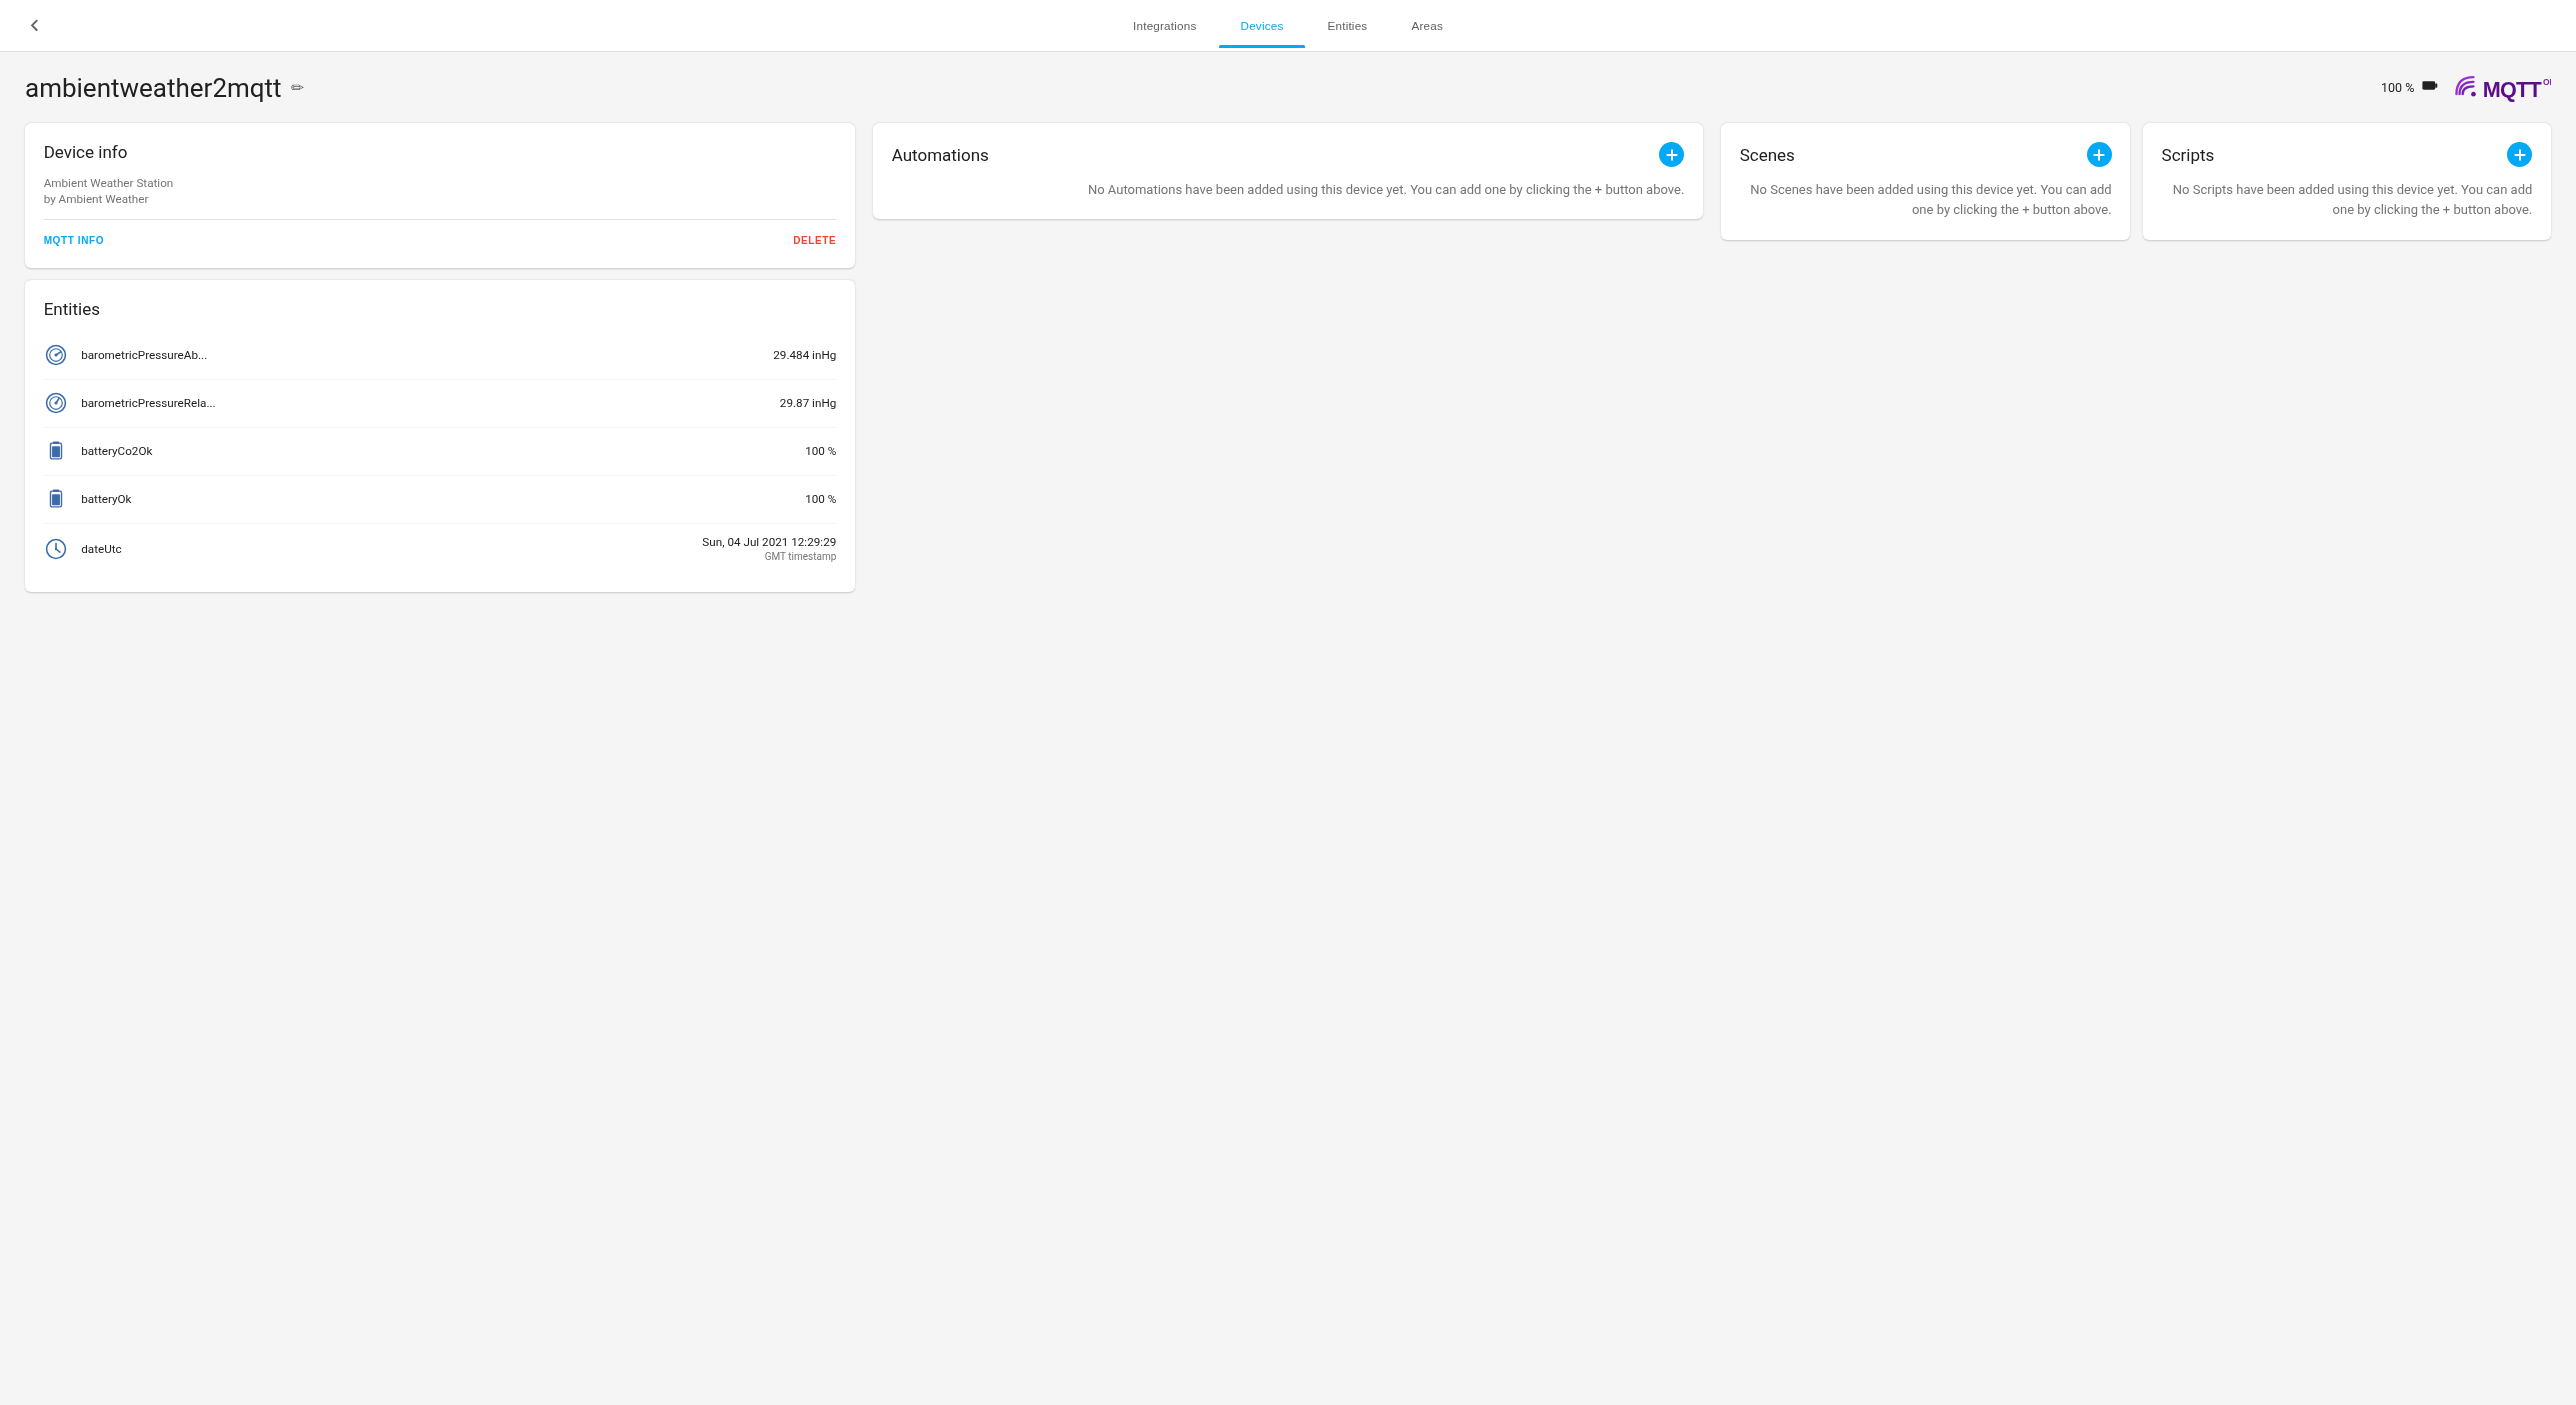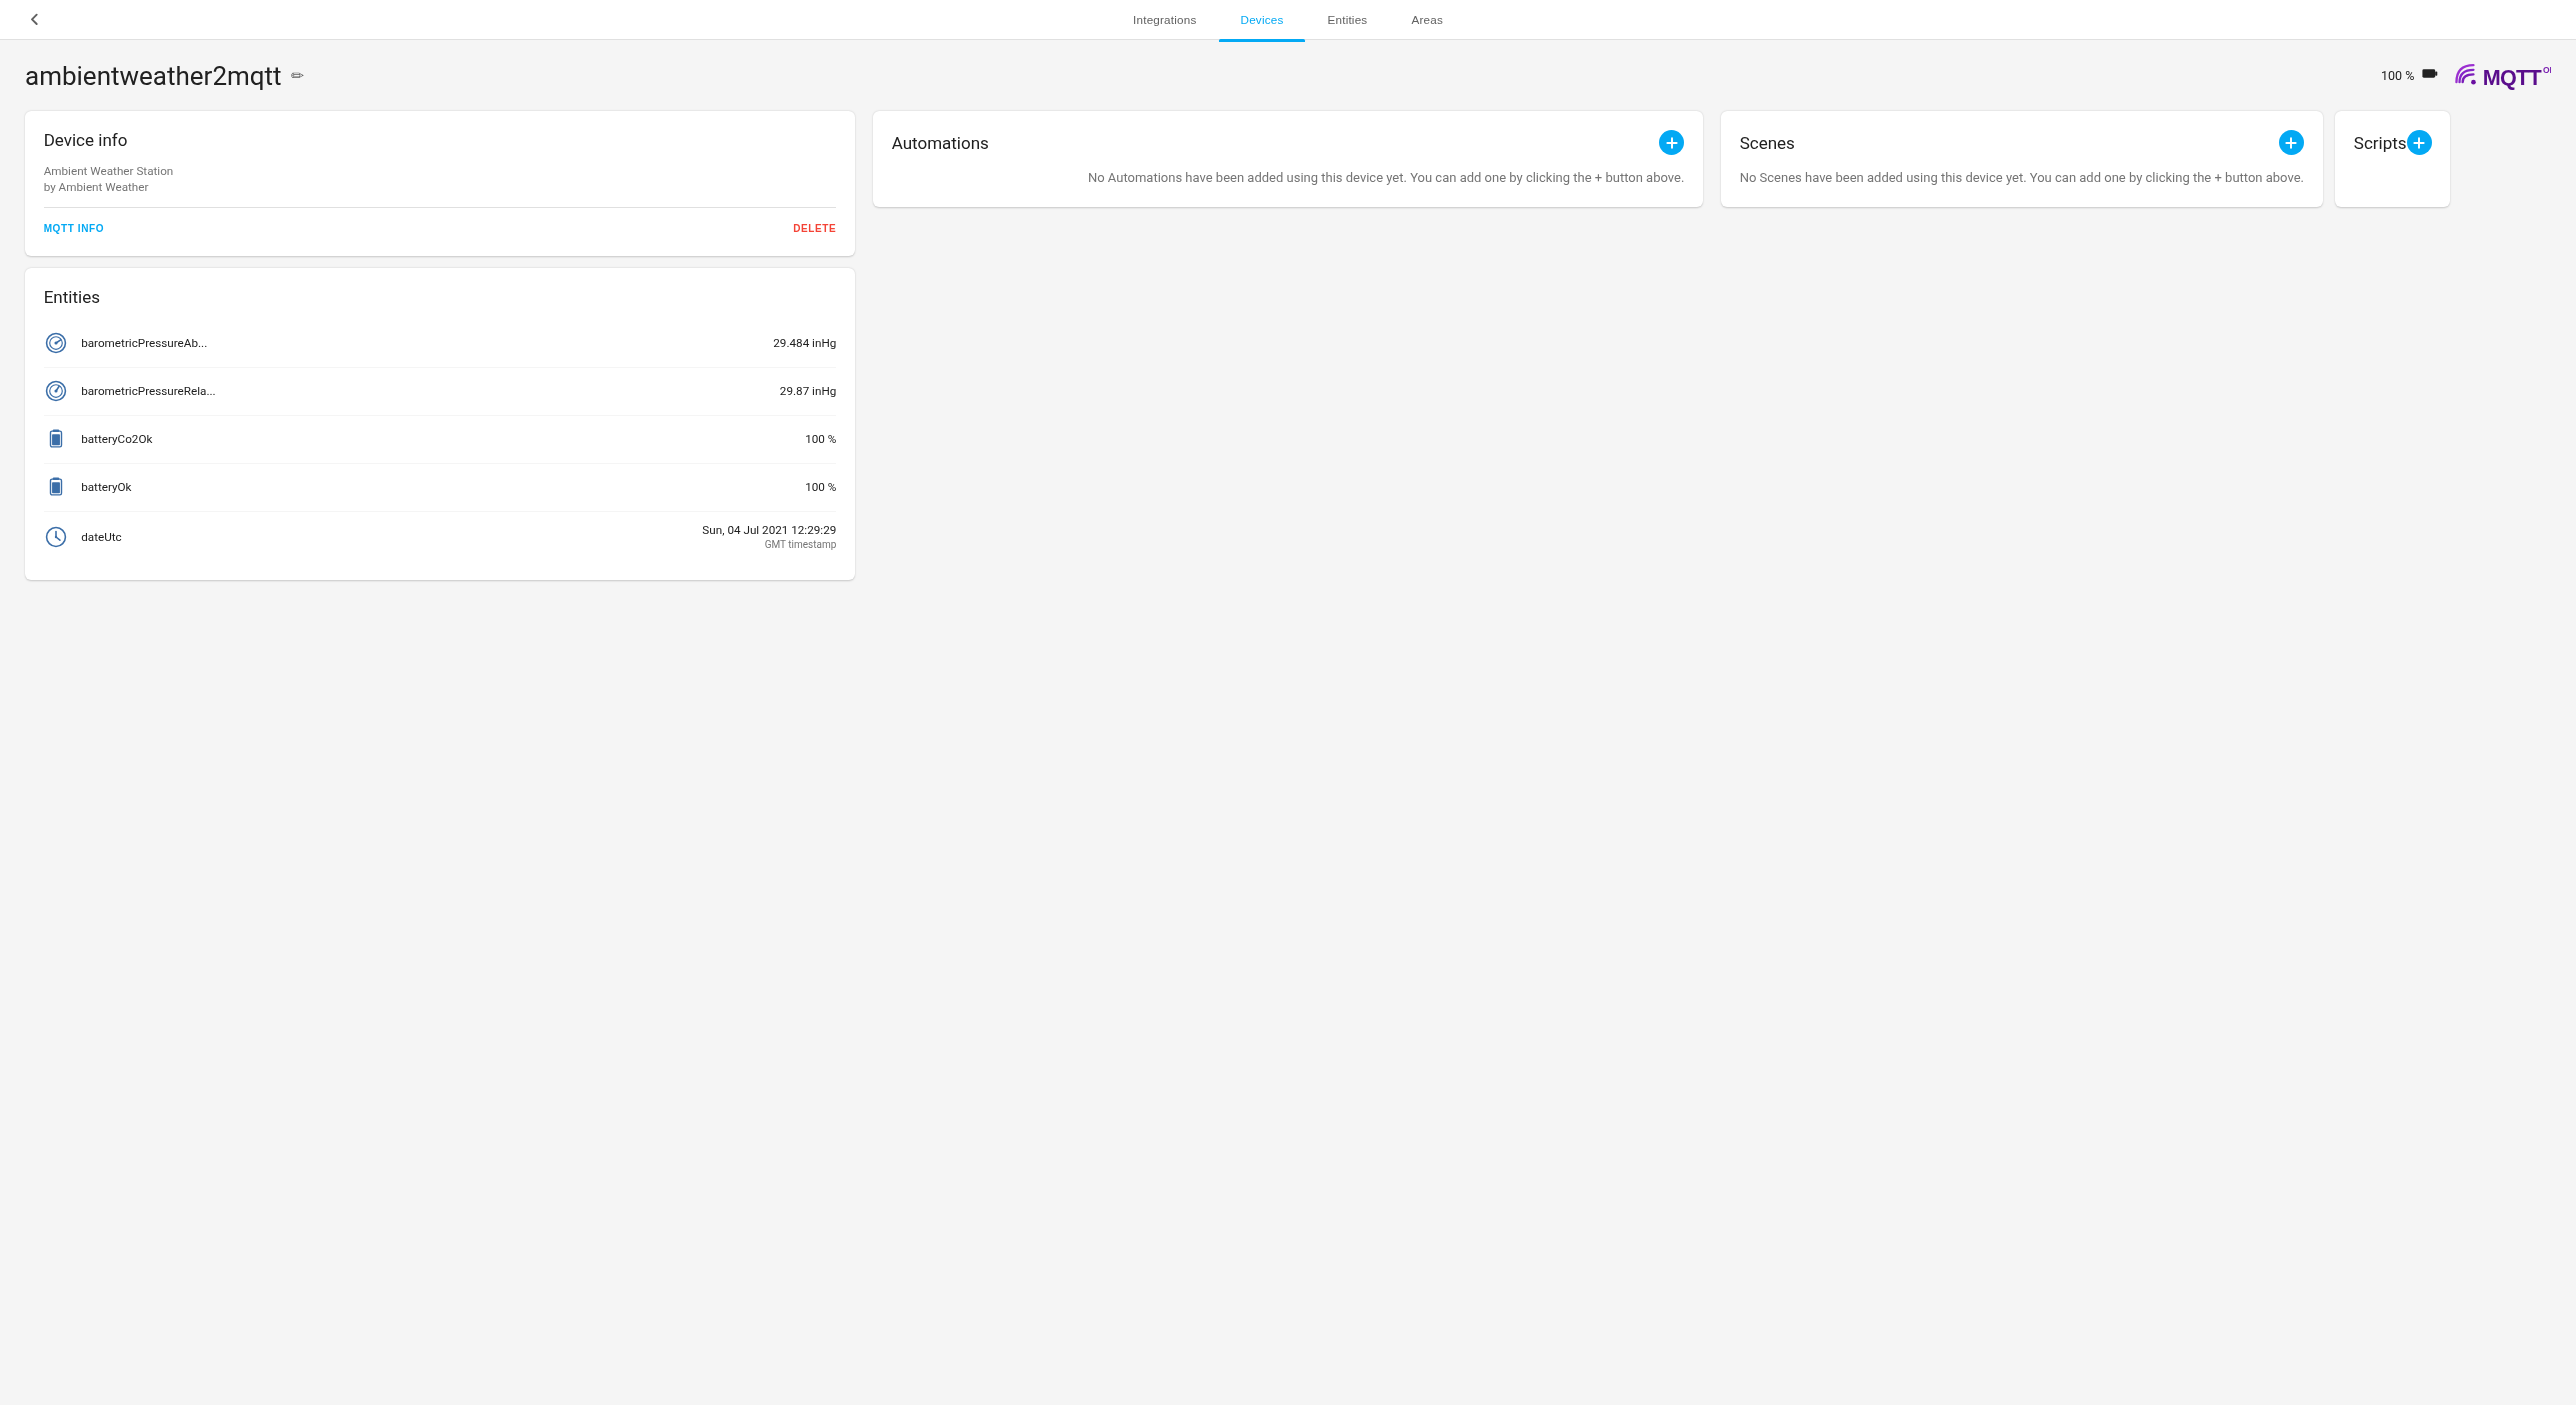--- a/index.html
+++ b/index.html
@@ -12,21 +12,21 @@
     }
 
     
     .top-nav {
       background: #fff;
       border-bottom: 0.8px solid #e0e0e0;
       display: flex;
       align-items: center;
       justify-content: center;
       position: relative;
-      height: 40px;
+      height: 52px;
       padding: 0 18.7px;
     }
 
     .back-btn {
       position: absolute;
       left: 18.7px;
       background: none;
       border: none;
       cursor: pointer;
       font-size: 17px;
@@ -457,19 +457,20 @@
       <div class="card">
         <div class="card-header">
           <h2 class="card-title">Scripts</h2>
           <button class="add-btn">
             <svg width="14" height="14" viewBox="0 0 18 18" fill="white">
               <line x1="9" y1="3" x2="9" y2="15" stroke="white" stroke-width="2.5" stroke-linecap="round"></line>
               <line x1="3" y1="9" x2="15" y2="9" stroke="white" stroke-width="2.5" stroke-linecap="round"></line>
             </svg>
           </button>
         </div>
+        <p class="card-empty-text">No Scripts have been added using this device yet. You can add one by clicking the + button above.</p>
       </div>
 
     </div>
 
   </div>
 </div>
 
 
 </body></html>

